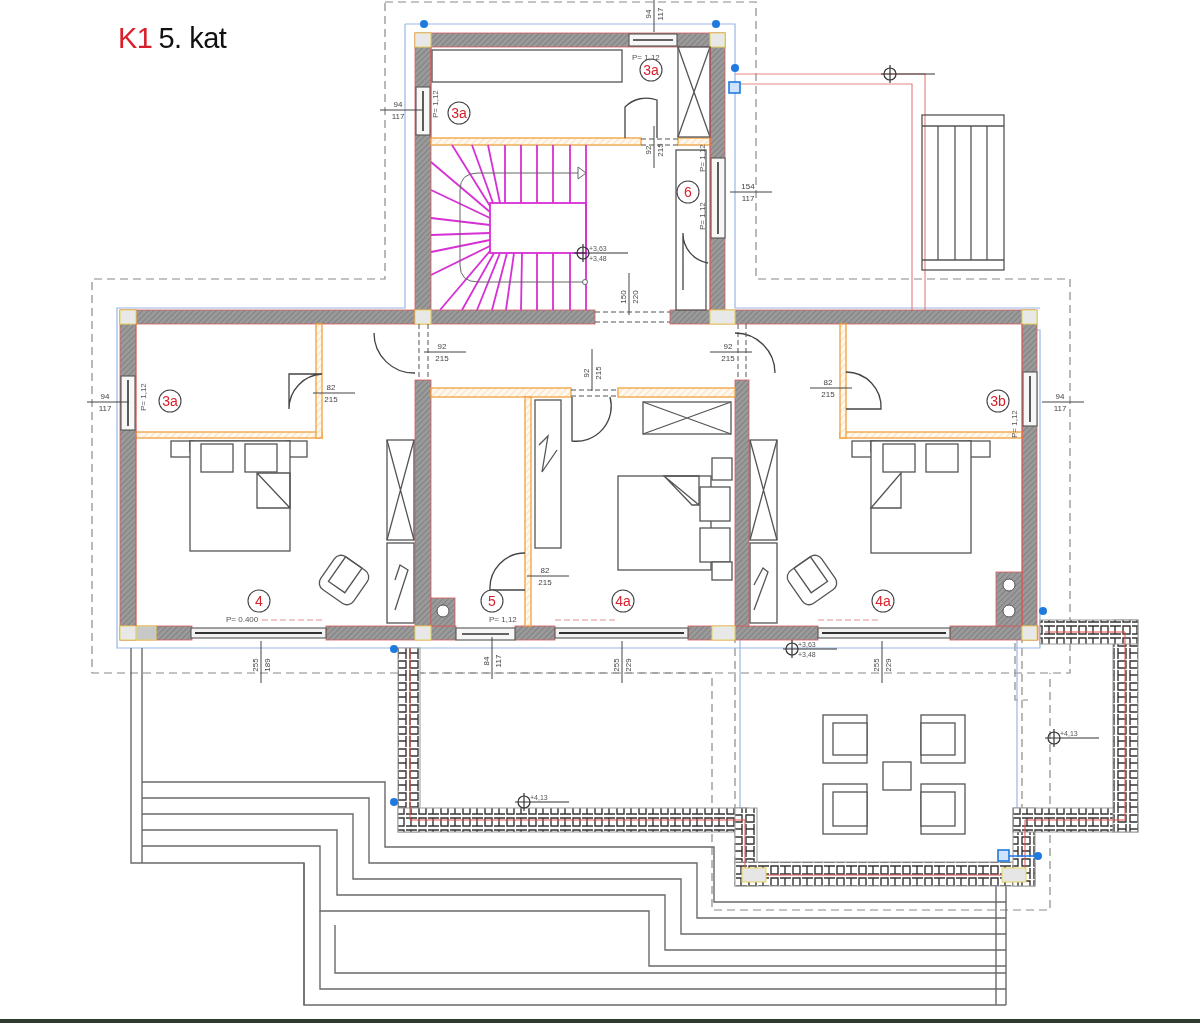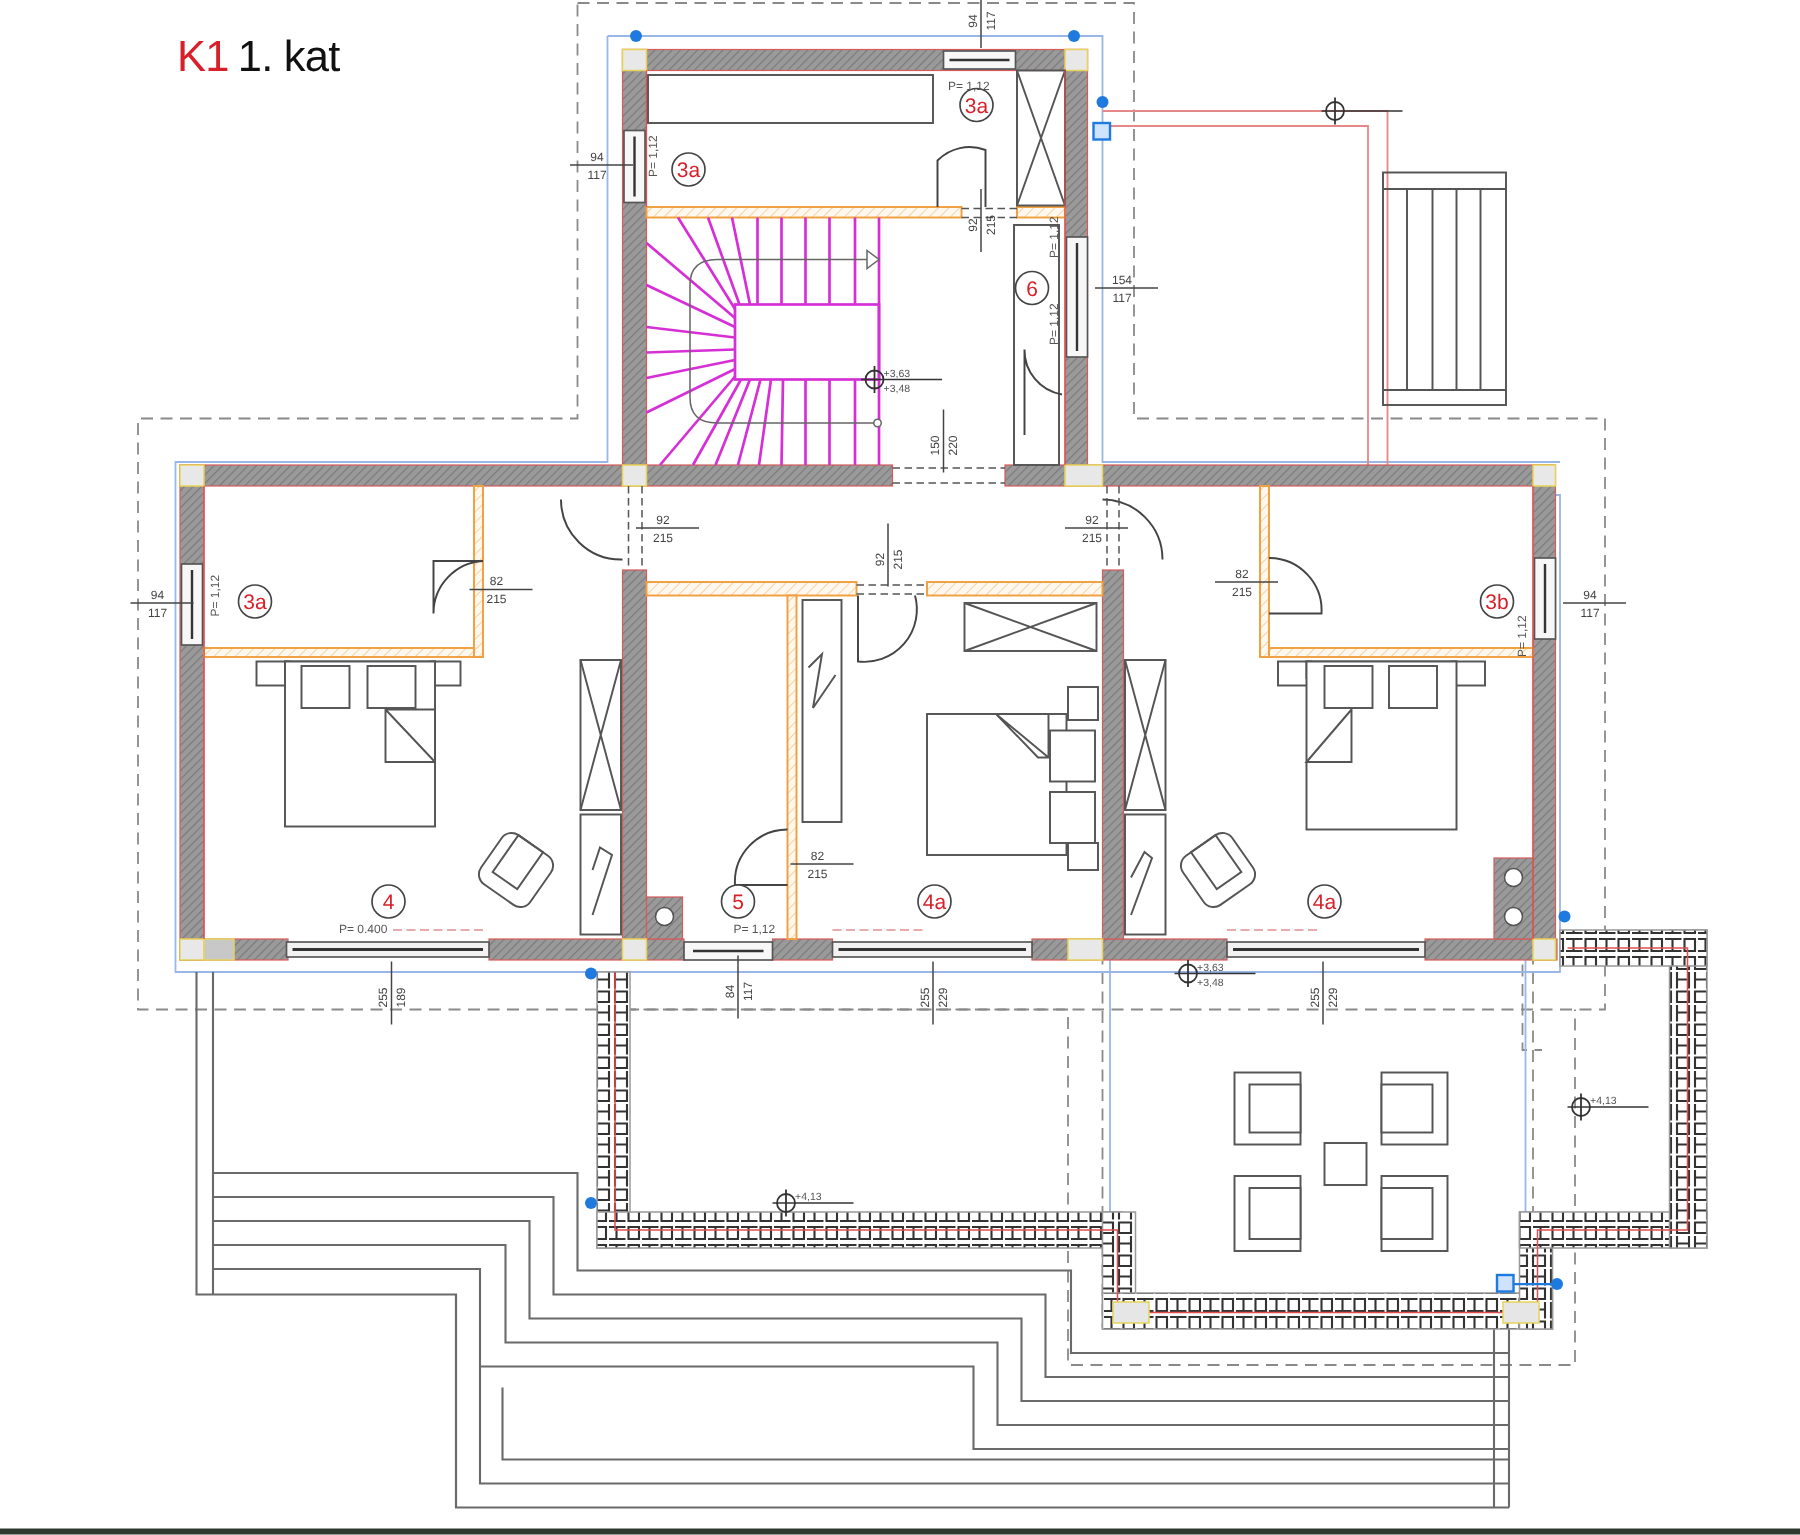--- a/index.html
+++ b/index.html
@@ -300,21 +300,21 @@
     <circle cx="394" cy="649" r="4"></circle>
     <circle cx="394" cy="802" r="4"></circle>
     <circle cx="1043" cy="611" r="4"></circle>
     <circle cx="1038" cy="856" r="4"></circle>
     <rect x="998" y="850" width="11" height="11" fill="#cfe3ff" stroke="#1f7ae0" stroke-width="1.6"></rect>
     <line x1="1009" y1="856" x2="1034" y2="856" stroke="#1f7ae0" stroke-width="1.5"></line>
   </g>
 </svg>
 
 <div class="title">
-  <span class="code">K1</span><span class="name">1. kat</span>
+  <span class="code">K1</span><span class="name">5. kat</span>
 </div>
 
 <svg id="annot" viewBox="0 0 1200 1023" style="position:absolute;left:0;top:0;width:1200px;height:1023px;" xmlns="http://www.w3.org/2000/svg">
     <g>
       <circle cx="651" cy="70" r="11" fill="#fff" stroke="#444" stroke-width="1.1"></circle>
       <text x="651" y="75" text-anchor="middle" font-size="14" fill="#d8202a">3a</text>
     </g>
     <g>
       <circle cx="459" cy="113" r="11" fill="#fff" stroke="#444" stroke-width="1.1"></circle>
       <text x="459" y="118" text-anchor="middle" font-size="14" fill="#d8202a">3a</text>

